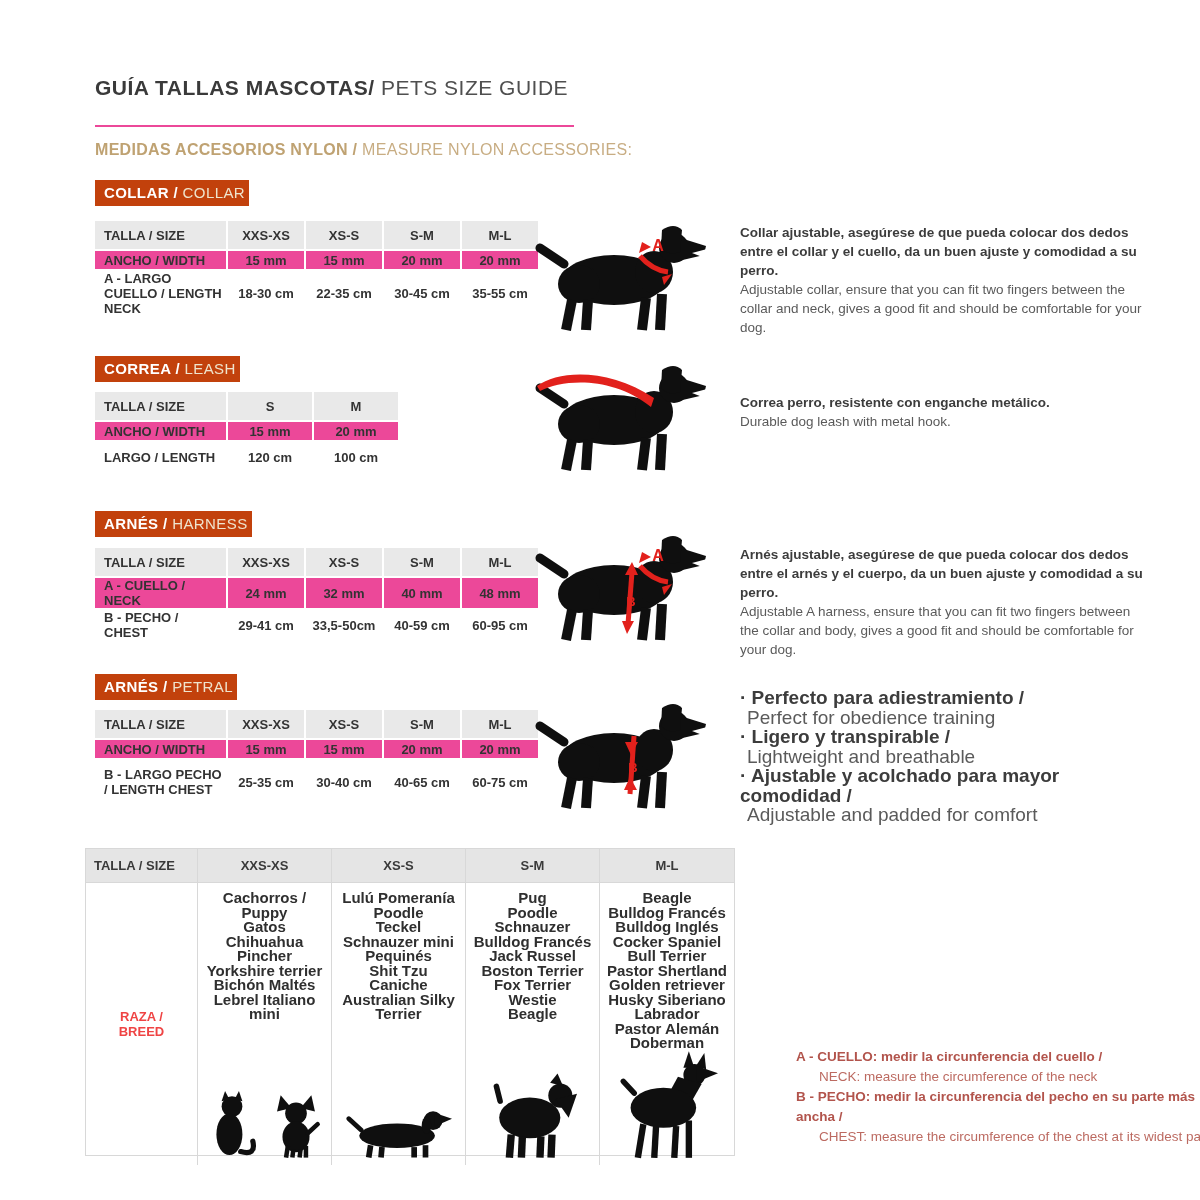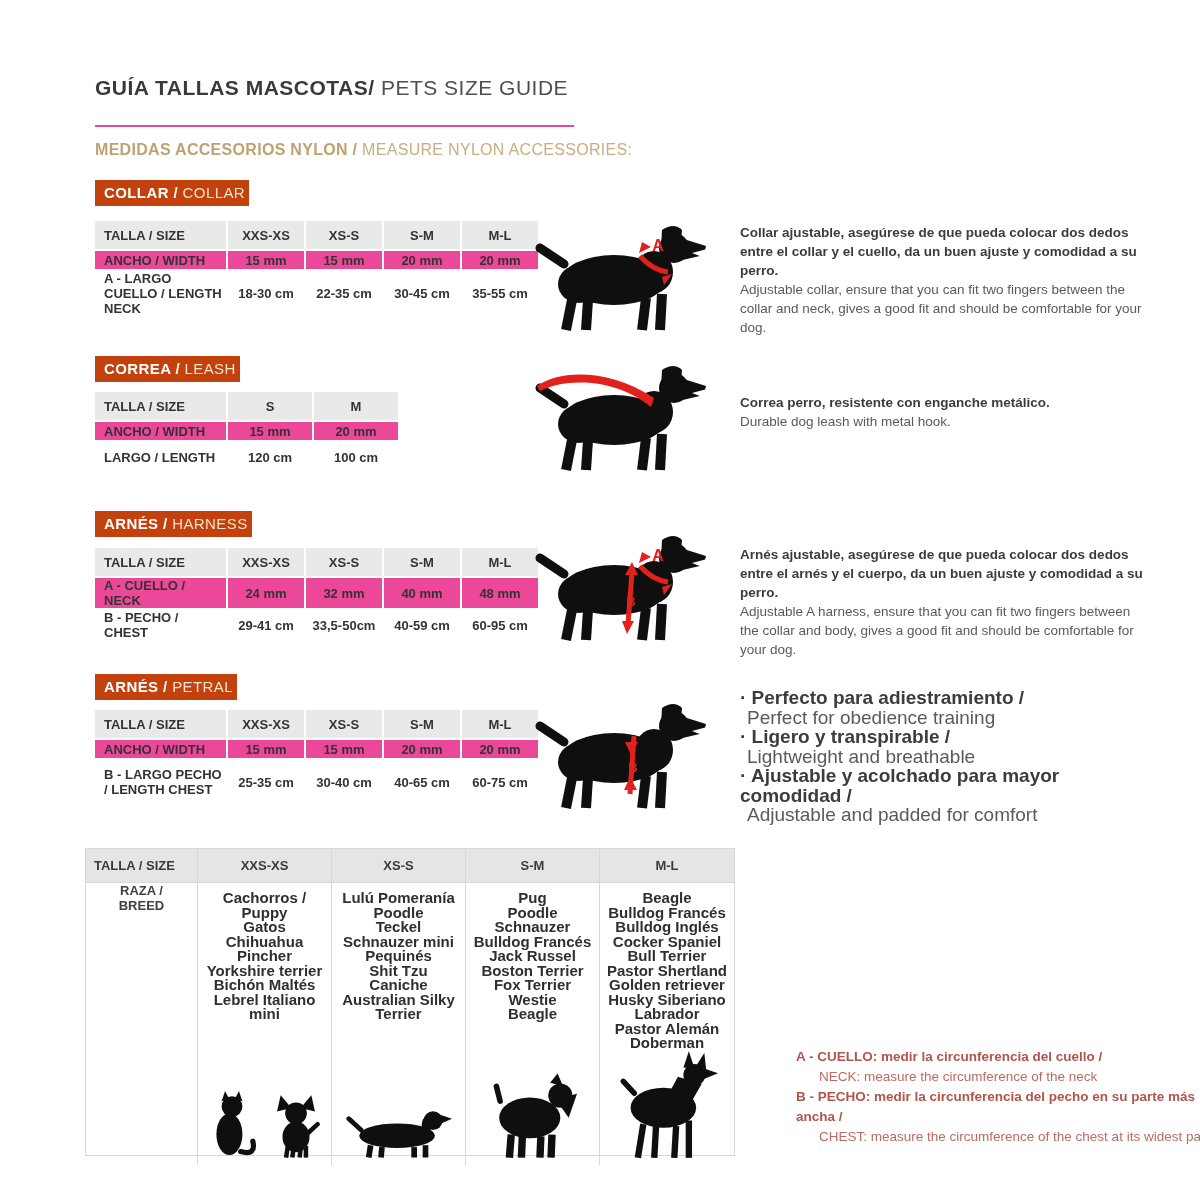--- a/index.html
+++ b/index.html
@@ -44,21 +44,21 @@
 
   
   .breed-table{left:85px;top:848px;width:650px;height:308px;display:grid;
     grid-template-columns:112px 1fr 1fr 1fr 1fr;grid-template-rows:34px 1fr;
     border:1px solid #d8d8d8;box-sizing:border-box;}
   .breed-table>div{border-right:1px solid #d8d8d8;box-sizing:border-box;}
   .breed-table>div:nth-child(5n){border-right:none;}
   .bt-head{background:#e5e5e5;border-bottom:1px solid #d8d8d8;display:flex;align-items:center;justify-content:center;font-weight:bold;font-size:13px;color:#3a3a3a;}
   .bt-head.lbl{justify-content:flex-start;padding-left:8px;}
   .bt-cell{display:flex;flex-direction:column;align-items:center;justify-content:space-between;padding:8px 2px 6px 2px;}
-  .bt-rowlbl{display:flex;align-items:flex-start;justify-content:center;font-weight:bold;font-size:13px;color:#404040;text-align:center;}
+  .bt-rowlbl{display:flex;align-items:center;justify-content:center;font-weight:bold;font-size:13px;color:#ef4444;text-align:center;}
   .breeds{font-size:15px;font-weight:bold;line-height:14.5px;text-align:center;color:#2f2f2f;}
   .sil-row{display:flex;align-items:flex-end;gap:10px;}
 
   
   .notes{left:796px;top:1047px;width:440px;font-size:13.5px;line-height:20px;color:#b2544c;}
   .notes .nes{font-weight:bold;}
   .notes .nen{font-weight:normal;padding-left:23px;color:#bc6a61;}
 
   svg{display:block;}
 </style>

